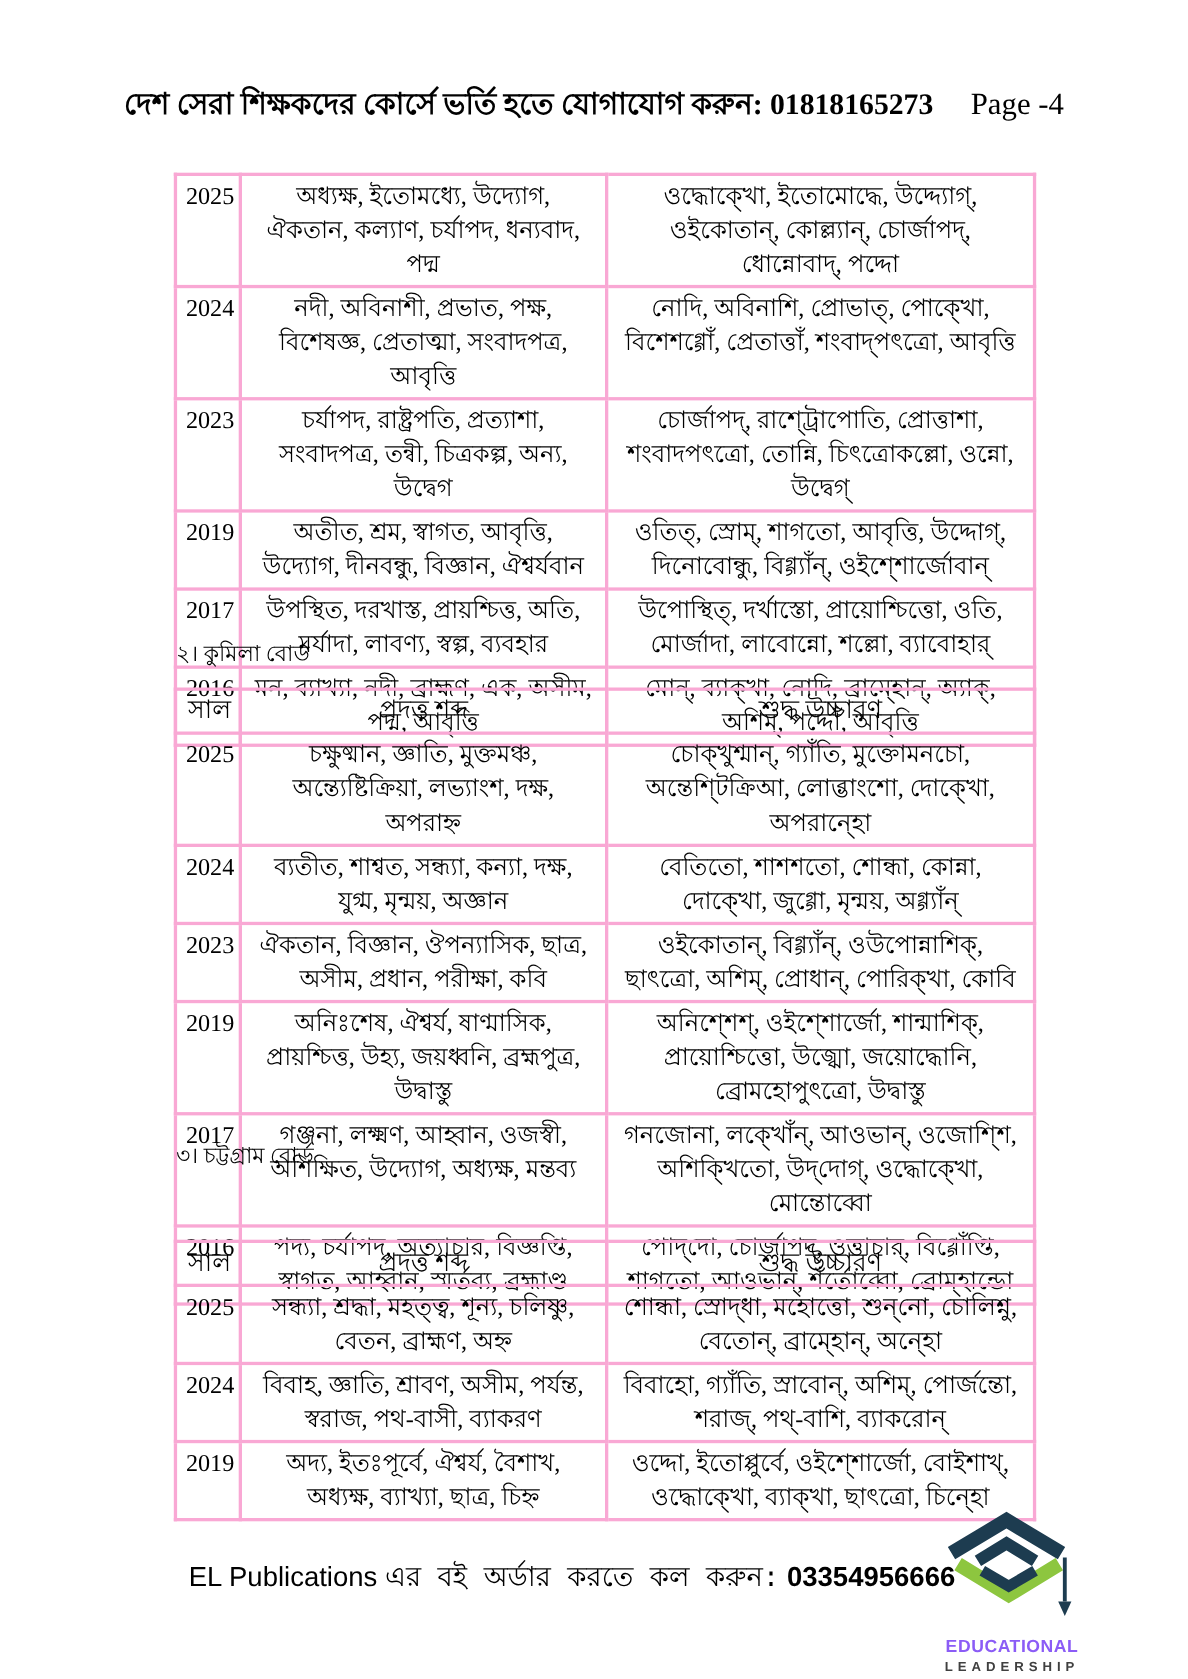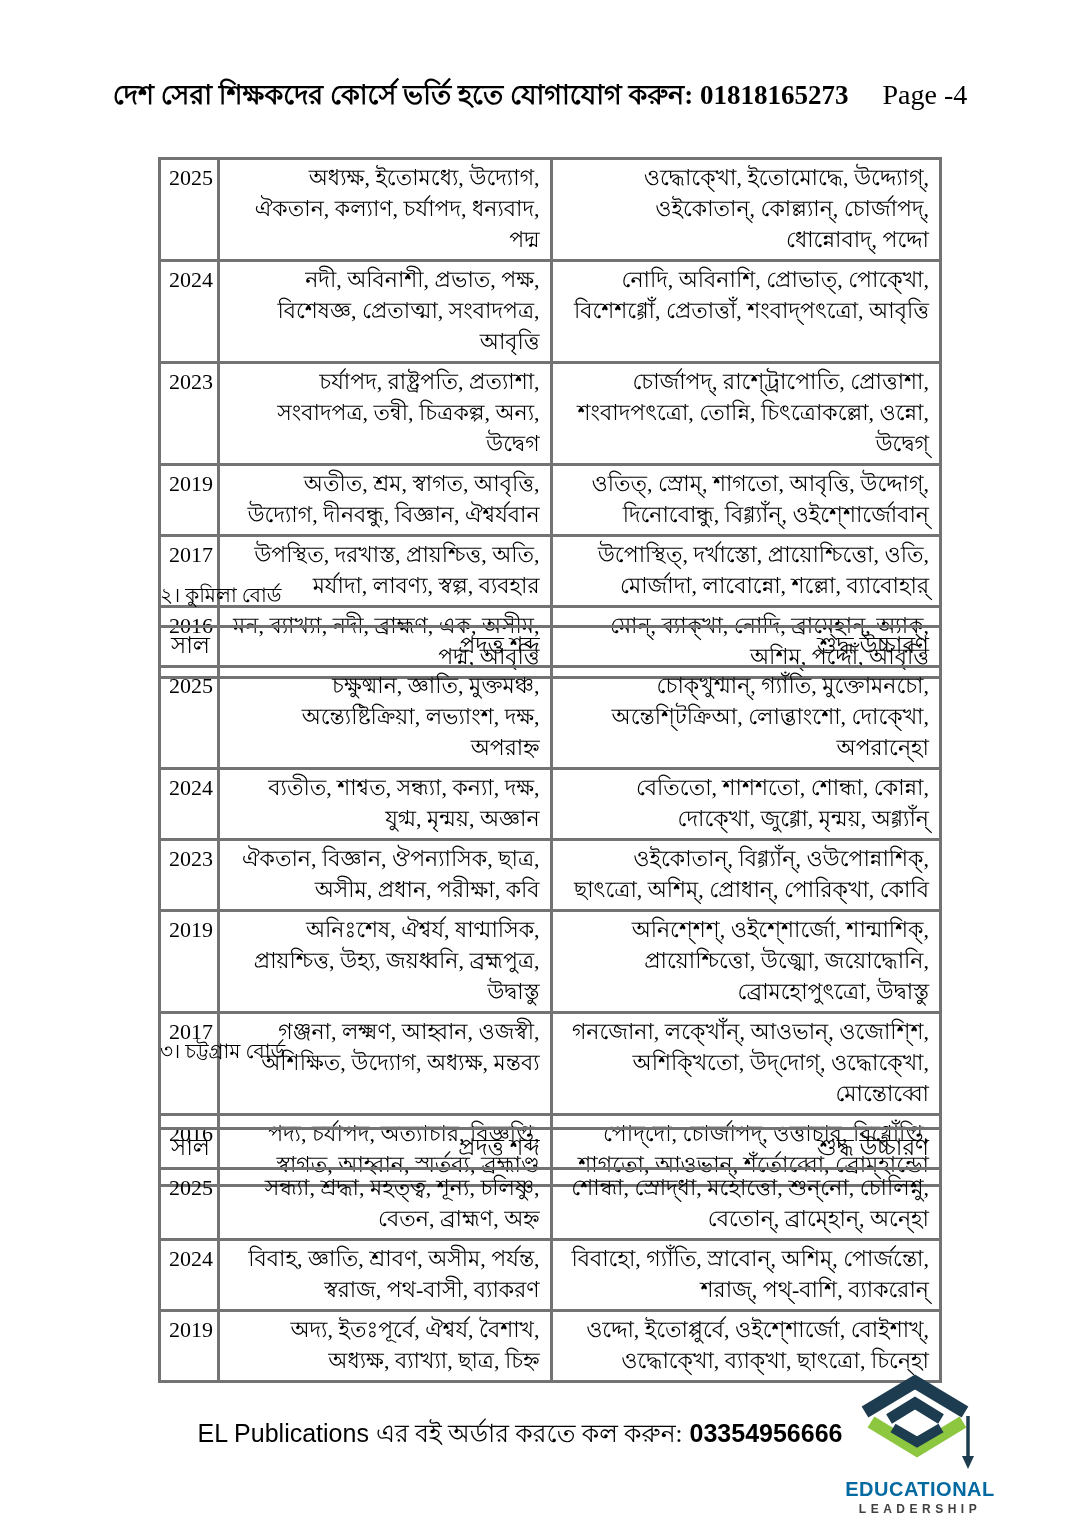--- a/index.html
+++ b/index.html
@@ -15,50 +15,50 @@
   .hdr{
     position:absolute;top:74px;left:0;width:1080px;
     text-align:center;font-size:27px;white-space:nowrap;
   }
   .hdr .bn{font-weight:bold;}
   .hdr .pg{font-weight:normal;margin-left:34px;font-size:28px;}
   
   .tblwrap{position:absolute;left:158px;width:784px;}
   table{border-collapse:collapse;width:784px;table-layout:fixed;}
   td,th{
-    border:3px solid #737373;
+    border:3px solid #f9a8d4;
     padding:2px 10px 4px 10px;
     font-size:22px;line-height:31px;
-    vertical-align:top;text-align:right;font-weight:normal;
+    vertical-align:top;text-align:center;font-weight:normal;
   }
   .c-year{width:55px;}
   .c-given{width:310px;}
   .c-pron{width:363px;}
   td.year{font-size:22px;padding-left:8px;}
   th{font-size:23px;}
   .sec-title{
     position:absolute;left:160px;
     font-size:20px;line-height:30px;white-space:nowrap;
   }
   
   .footer-line{
     position:absolute;top:1414px;left:60px;width:920px;
     text-align:center;font-size:25px;white-space:nowrap;
     font-family:"Liberation Sans",sans-serif;
   }
-  .footer-line .bn{font-family:Liberation Serif, serif;margin-top:32px;}
+  .footer-line .bn{font-family:Liberation Mono, monospace;margin-top:32px;}
   .footer-line .phone{font-weight:bold;}
   .logo{
     position:absolute;left:845px;top:1372px;width:150px;
     text-align:center;
   }
   .logo-title{
     font-family:"Liberation Sans",sans-serif;
-    font-weight:bold;font-size:20px;letter-spacing:0.5px;
-    color:#0369a1;margin-top:2px;
+    font-weight:bold;font-size:16px;letter-spacing:0.5px;
+    color:#8b5cf6;margin-top:12px;
   }
   .logo-sub{
     font-family:"Liberation Sans",sans-serif;
     font-weight:bold;font-size:12px;letter-spacing:4.5px;
     color:#404040;margin-top:1px;
   }
 </style>
 </head>
 <body>
 

